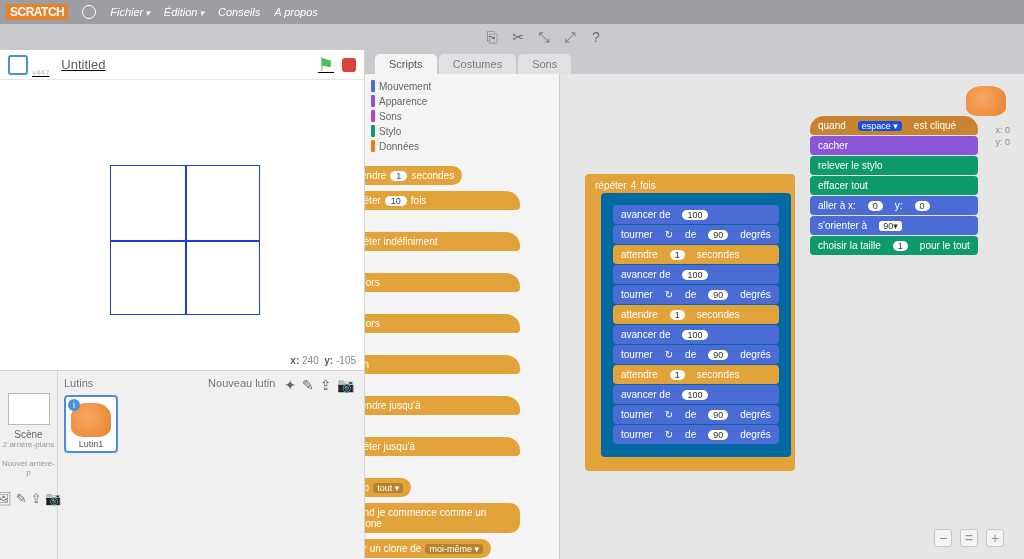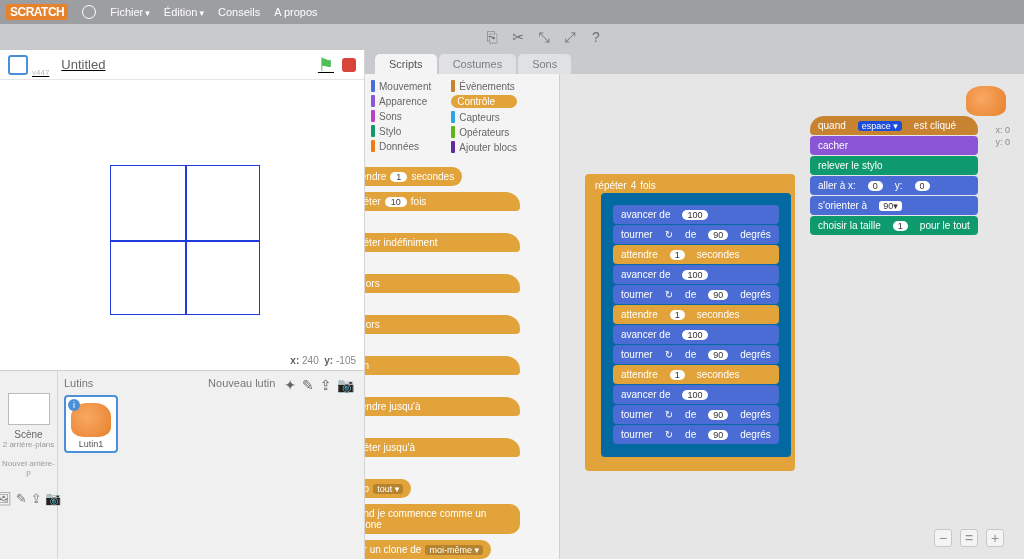--- a/index.html
+++ b/index.html
@@ -2,21 +2,21 @@
 <html><head>
 <meta charset="utf-8">
 <style>
 * { box-sizing: border-box; margin: 0; padding: 0; font-family: "Helvetica Neue", Arial, sans-serif; }
 body { width: 1024px; height: 559px; overflow: hidden; background: #fff; font-size: 11px; }
 
 
 .menubar { height: 24px; background: #9c9ea2; display: flex; align-items: center; padding: 2px 6px; gap: 14px; color: #fff; }
 .menubar .logo { background:#e6812c; color:#fff; padding:1px 4px; font-weight:bold; border-radius:2px; font-size:12px; letter-spacing:-0.5px;}
 .menubar .globe { width:14px; height:14px; border:1.5px solid #fff; border-radius:50%; position:relative;}
-.menubar span.menu { cursor:pointer; }
+.menubar span.menu { cursor:pointer;font-style:italic; }
 .menubar .tri::after{content:"▾"; margin-left:2px; font-size:9px;}
 
 
 .toolbar2 { height: 26px; background:#c8cacd; display:flex; align-items:center; justify-content:flex-end; padding-right:420px; gap:10px; color:#6d6f73;}
 .toolbar2 .ico{width:16px;height:16px; display:inline-flex;align-items:center;justify-content:center;font-size:14px;}
 
 
 .main { display:flex; height: calc(559px - 24px - 26px); }
 .left-col { width: 365px; display:flex; flex-direction:column; border-right:1px solid #d5d5d5;}
 .stage-header{height:30px; display:flex; align-items:center; padding:0 8px; gap:8px; border-bottom:1px solid #e5e5e5;text-decoration:underline;}
@@ -193,41 +193,20 @@
               </div>
               <div class="cat">
                 <span class="sw" style="background: rgb(14, 154, 108);"></span>
                 <span>Stylo</span>
               </div>
               <div class="cat">
                 <span class="sw" style="background: rgb(238, 125, 22);"></span>
                 <span>Données</span>
               </div>
             </div>
-          <div class="cat-col" id="catR">
-              <div class="cat">
-                <span class="sw" style="background: rgb(200, 131, 48);"></span>
-                <span>Évènements</span>
-              </div>
-              <div class="cat sel">
-                <span>Contrôle</span>
-              </div>
-              <div class="cat">
-                <span class="sw" style="background: rgb(44, 165, 226);"></span>
-                <span>Capteurs</span>
-              </div>
-              <div class="cat">
-                <span class="sw" style="background: rgb(92, 183, 18);"></span>
-                <span>Opérateurs</span>
-              </div>
-              <div class="cat">
-                <span class="sw" style="background: rgb(99, 45, 153);"></span>
-                <span>Ajouter blocs</span>
-              </div>
-            </div>
         </div>
         <div class="palette-blocks" id="pblocks">
             <div class="pblock">
               <span>tendre</span>
               <span class="num-pill">1</span>
               <span>secondes</span>
             </div>
             <div class="pblock cap wide">
               <span>péter</span>
               <span class="num-pill">10</span>
@@ -365,20 +344,23 @@
               <span>quand</span>
               <span class="ddk">espace ▾</span>
               <span>est cliqué</span>
             </div>
             <div class="blk looks">
               <span>cacher</span>
             </div>
             <div class="blk pen">
               <span>relever le stylo</span>
             </div>
+            <div class="blk pen">
+              <span>effacer tout</span>
+            </div>
             <div class="blk motion">
               <span>aller à x:</span>
               <span class="pill">0</span>
               <span>y:</span>
               <span class="pill">0</span>
             </div>
             <div class="blk motion">
               <span>s'orienter à</span>
               <span class="ang">90▾</span>
             </div>

